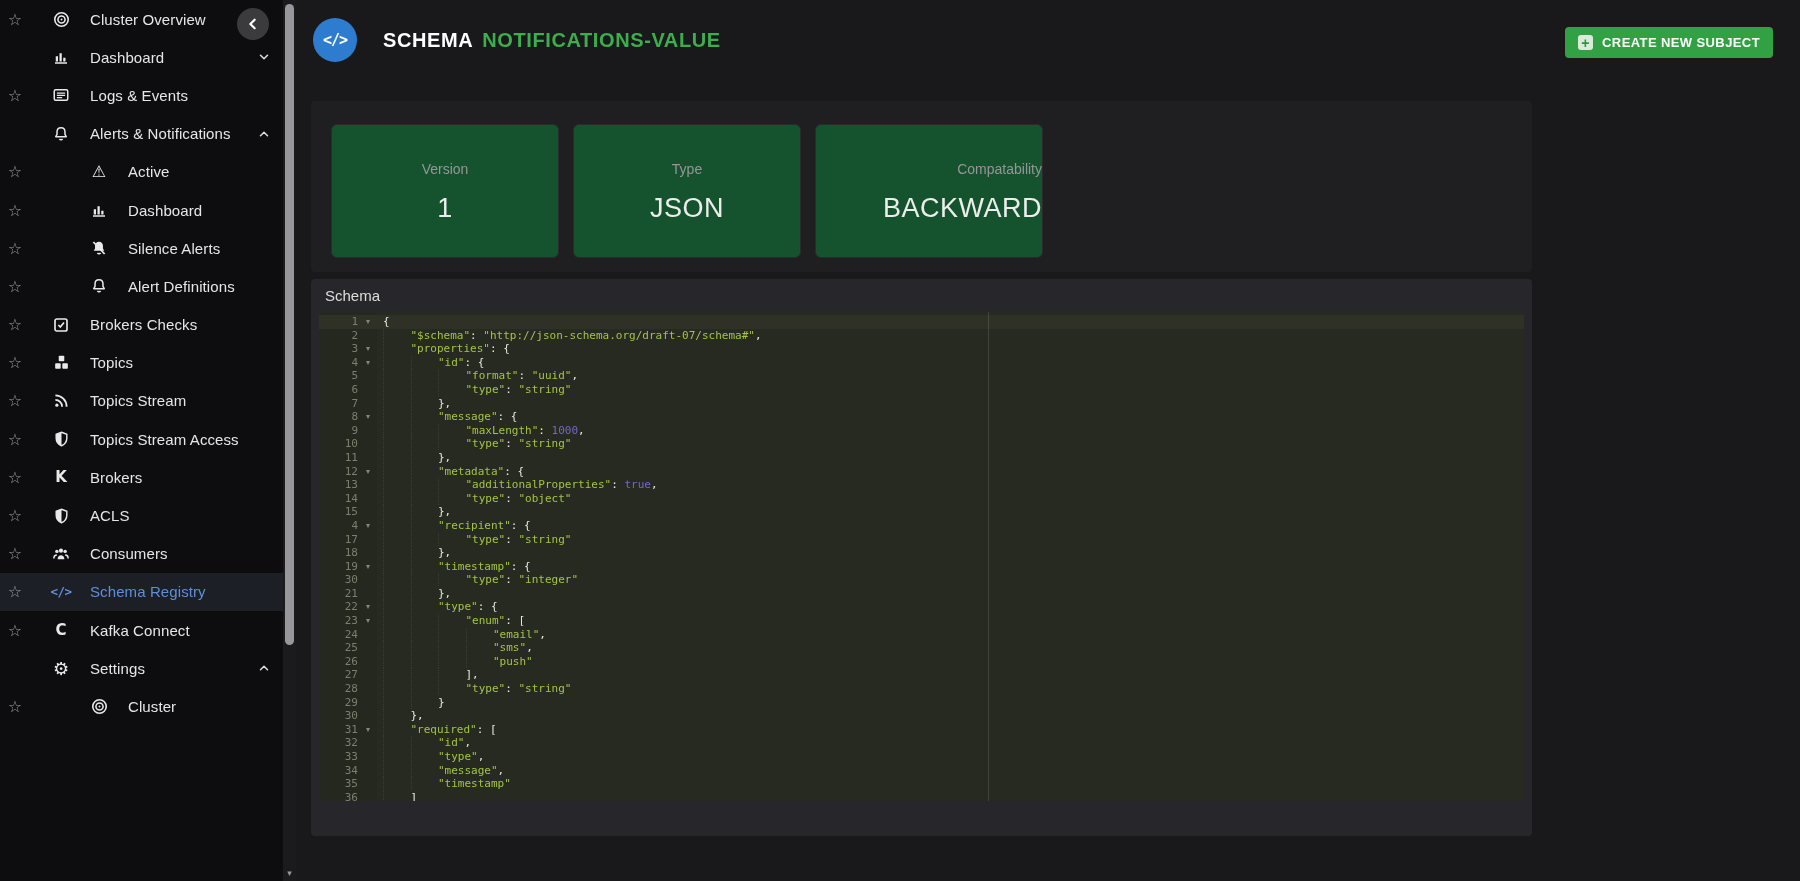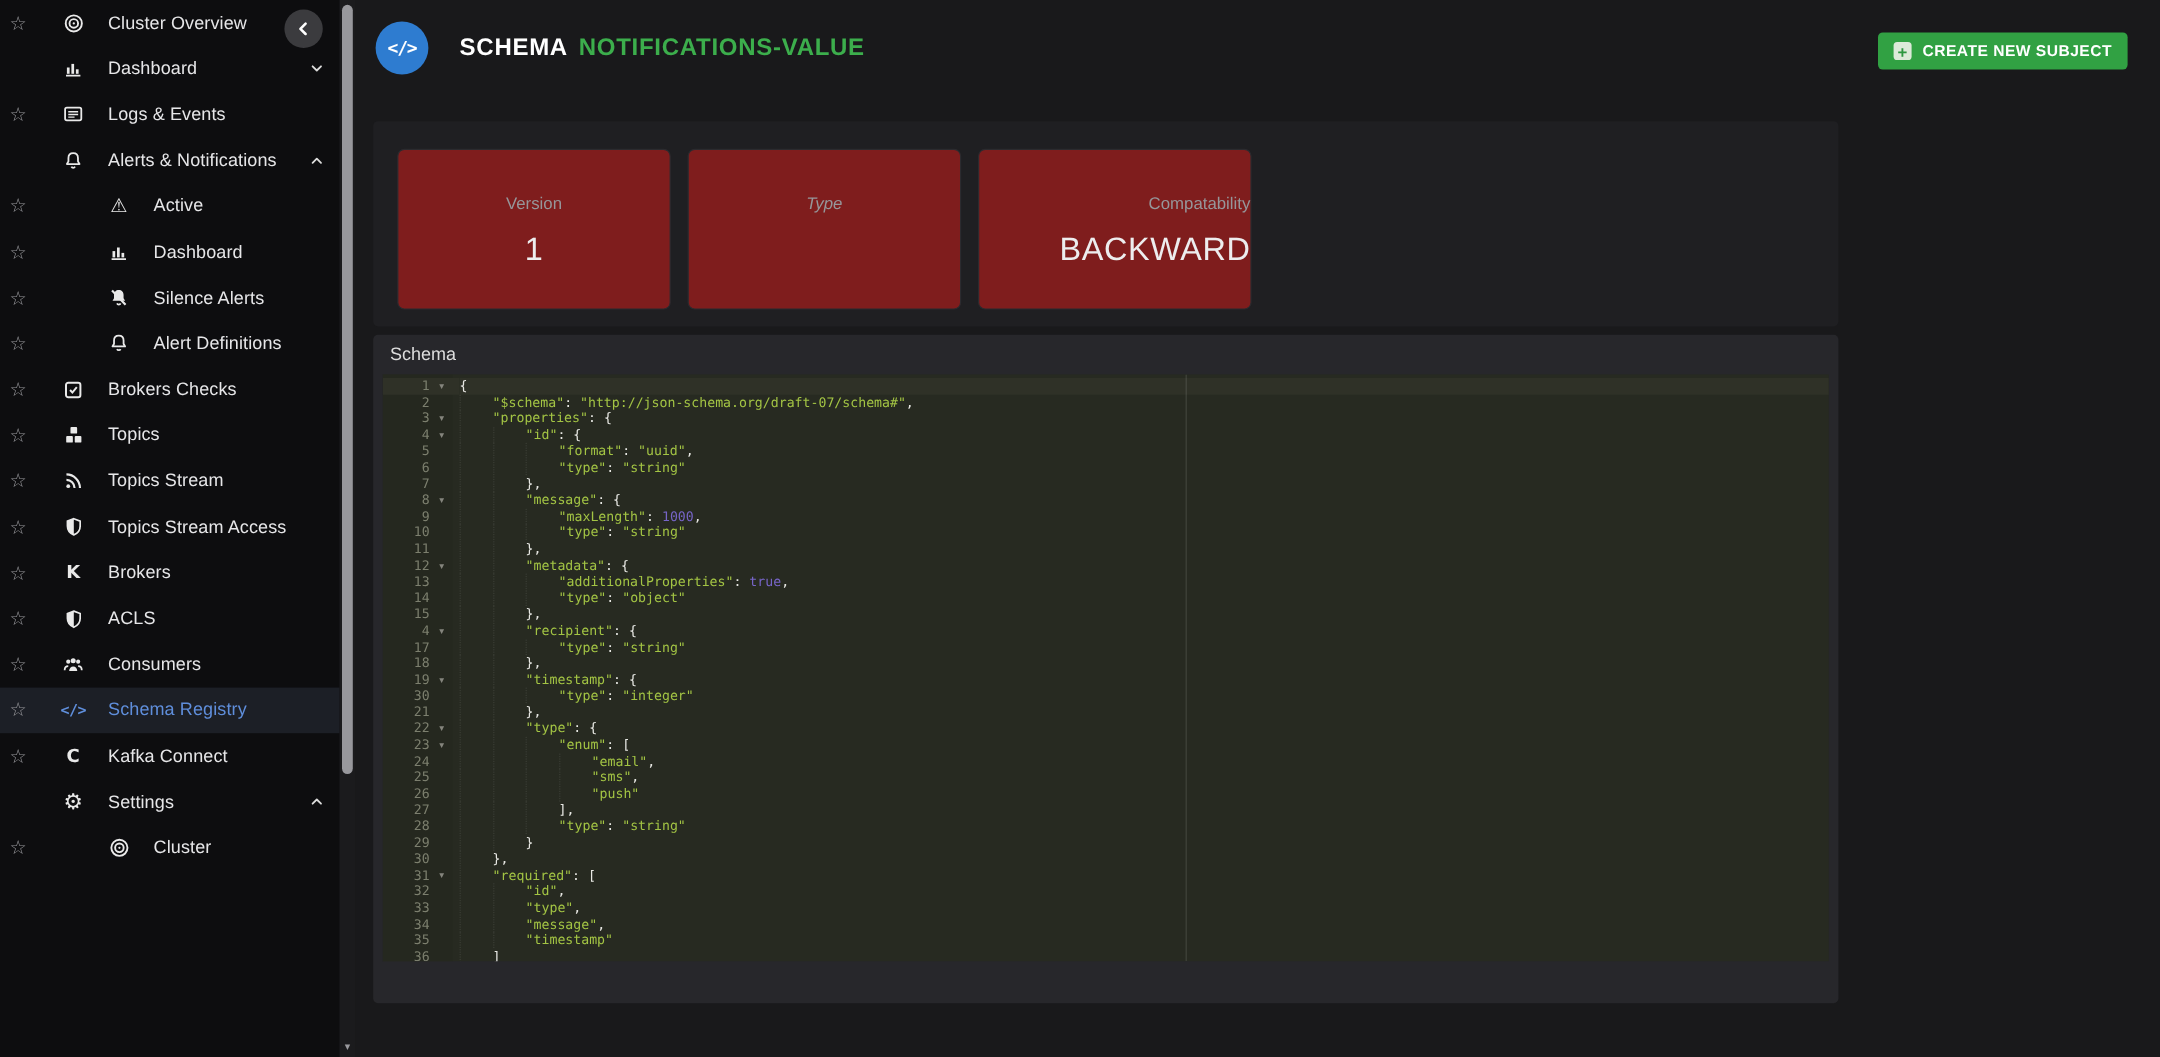--- a/index.html
+++ b/index.html
@@ -46,21 +46,21 @@
   .title .subject{color:var(--accent-green);margin-left:9px;}
   .create-btn{position:absolute;right:27px;top:27px;height:31px;background:var(--btn-green);
         border:none;border-radius:4px;color:#fff;font-weight:700;font-size:13px;letter-spacing:.4px;
         display:flex;align-items:center;gap:9px;padding:0 13px;cursor:pointer;
         font-family:"Liberation Sans",sans-serif;}
   .plus-box{width:15px;height:15px;background:#dcead9;border-radius:3px;color:#2d9740;
         display:flex;align-items:center;justify-content:center;font-size:14px;font-weight:700;line-height:1;}
 
   
   .cards-panel{position:absolute;left:15px;top:101px;width:1221px;height:171px;background:#1f1f22;border-radius:4px;}
-  .card{position:absolute;top:23px;width:228px;height:134px;background:#7f1d1d;
+  .card{position:absolute;top:23px;width:228px;height:134px;background:#14532d;
         border:1px solid #2b2b2f;border-radius:6px;text-align:center;}
   .card-label{margin-top:36px;color:#96969a;font-size:14px;}
   .card-value{margin-top:16px;color:#ededee;font-size:27px;letter-spacing:.5px;}
 
   
   .schema-panel{position:absolute;left:15px;top:279px;width:1221px;height:557px;background:#27272b;border-radius:4px;}
   .schema-title{position:absolute;left:14px;top:8px;color:#dddddd;font-size:15px;}
   .editor{position:absolute;left:8px;top:33px;width:1205px;height:489px;background:#272a21;overflow:hidden;
         font-family:"DejaVu Sans Mono",monospace;font-size:11px;line-height:13.6px;}
   .gutter-bg{position:absolute;left:0;top:0;bottom:0;width:58px;background:#25281f;}
@@ -324,22 +324,23 @@
     <button class="create-btn">
       <span class="plus-box">+</span>
       <span>CREATE NEW SUBJECT</span>
     </button>
 
     <section class="cards-panel" id="cards-panel">
         <div class="card" style="left: 20px;">
           <div class="card-label">Version</div>
           <div class="card-value">1</div>
         </div>
-        <div class="card" style="left: 262px; font-style: italic;">
+        <div class="card" style="left: 262px;">
           <div class="card-label">Type</div>
+          <div class="card-value">JSON</div>
         </div>
         <div class="card" style="left: 504px; text-align: right;">
           <div class="card-label">Compatability</div>
           <div class="card-value">BACKWARD</div>
         </div>
       </section>
 
     <section class="schema-panel">
       <div class="schema-title">Schema</div>
       <div class="editor">

